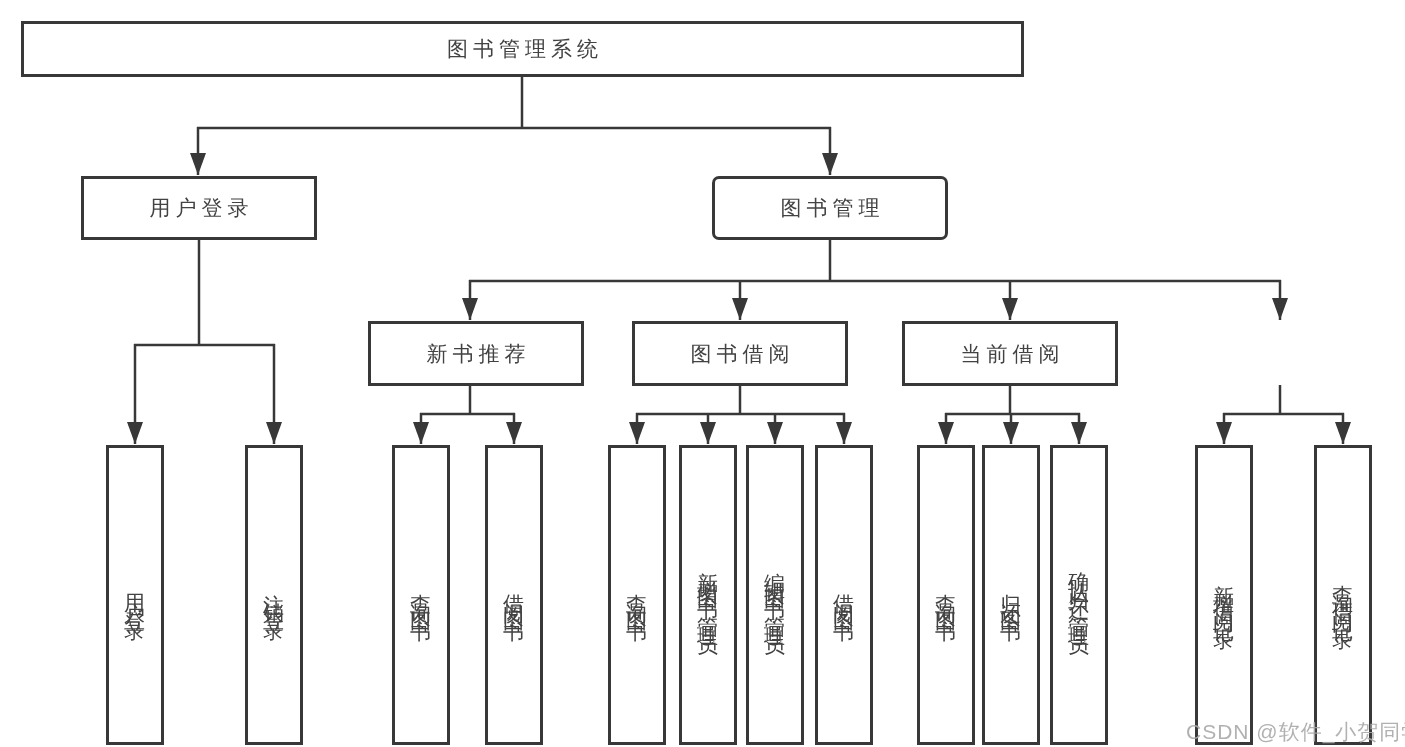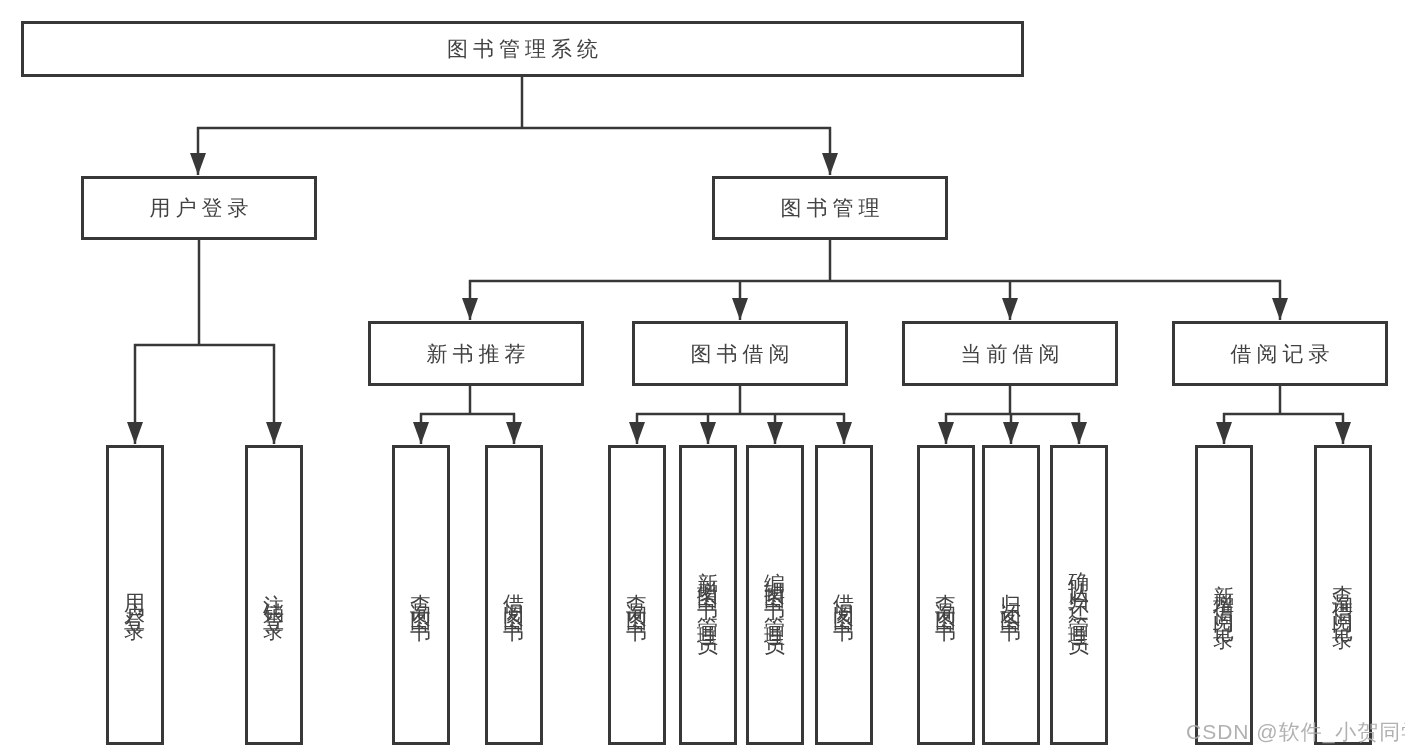--- a/index.html
+++ b/index.html
@@ -41,21 +41,21 @@
   .box.v .vtext {
     writing-mode: vertical-rl;
     font-size: 21px;
     letter-spacing: 9px;
     line-height: 1.1;
     white-space: nowrap;
   }
   
   #n-root      { left: 21px;   top: 13px;  width: 1003px; height: 56px; }
   #n-login     { left: 81px;   top: 168px; width: 236px;  height: 64px; }
-  #n-mgmt      { left: 712px;  top: 168px; width: 236px;  height: 64px; }
+  #n-mgmt      { left: 712px;  top: 168px; width: 236px;  height: 64px; border-radius: 7px; }
   #g-recommend { left: 368px;  top: 313px; width: 216px;  height: 65px; }
   #g-borrow    { left: 632px;  top: 313px; width: 216px;  height: 65px; }
   #g-current   { left: 902px;  top: 313px; width: 216px;  height: 65px; }
   #g-records   { left: 1172px; top: 313px; width: 216px;  height: 65px; }
   .leaf { top: 437px; width: 58px; height: 300px; }
   #l-user-login   { left: 106px; }
   #l-logout       { left: 245px; }
   #l-rec-query    { left: 392px; }
   #l-rec-borrow   { left: 485px; }
   #l-bor-query    { left: 608px; }
@@ -134,21 +134,20 @@
   </svg>
 
   <div class="box h" id="n-root">图书管理系统</div>
 
   <div class="box h" id="n-login">用户登录</div>
   <div class="box h" id="n-mgmt">图书管理</div>
 
   <div class="box h" id="g-recommend">新书推荐</div>
   <div class="box h" id="g-current">当前借阅</div>
   <div class="box h" id="g-borrow">图书借阅</div>
-  <div class="box h" id="g-records">借阅记录</div>
 
   <div class="box v leaf" id="l-user-login">
     <span class="vtext">用户登录</span>
   </div>
   <div class="box v leaf" id="l-logout">
     <span class="vtext">注销登录</span>
   </div>
 
   <div class="box v leaf" id="l-rec-query">
     <span class="vtext">查询图书</span>

